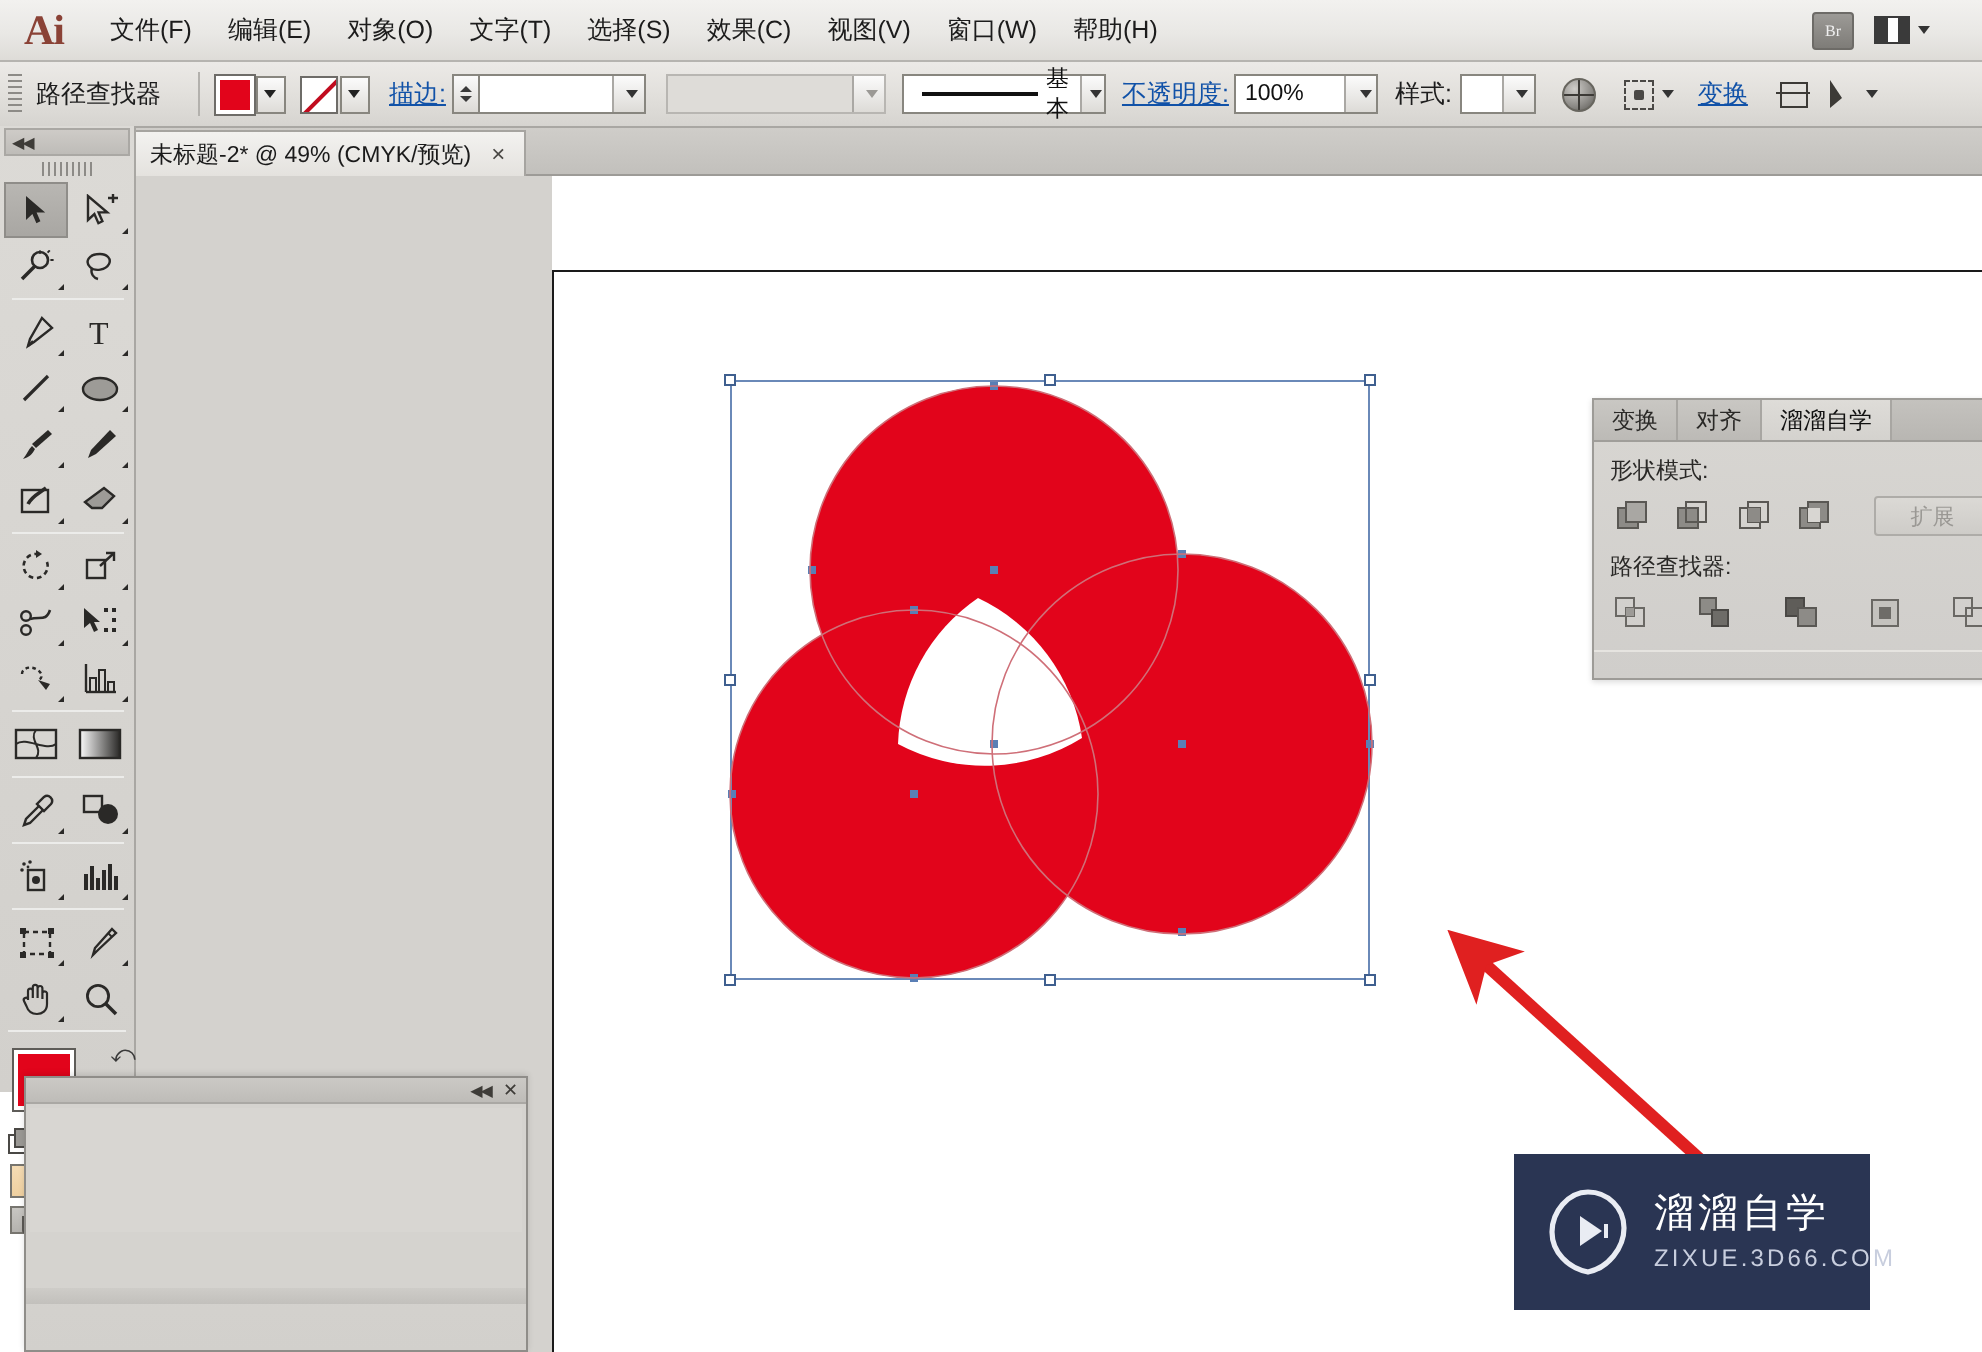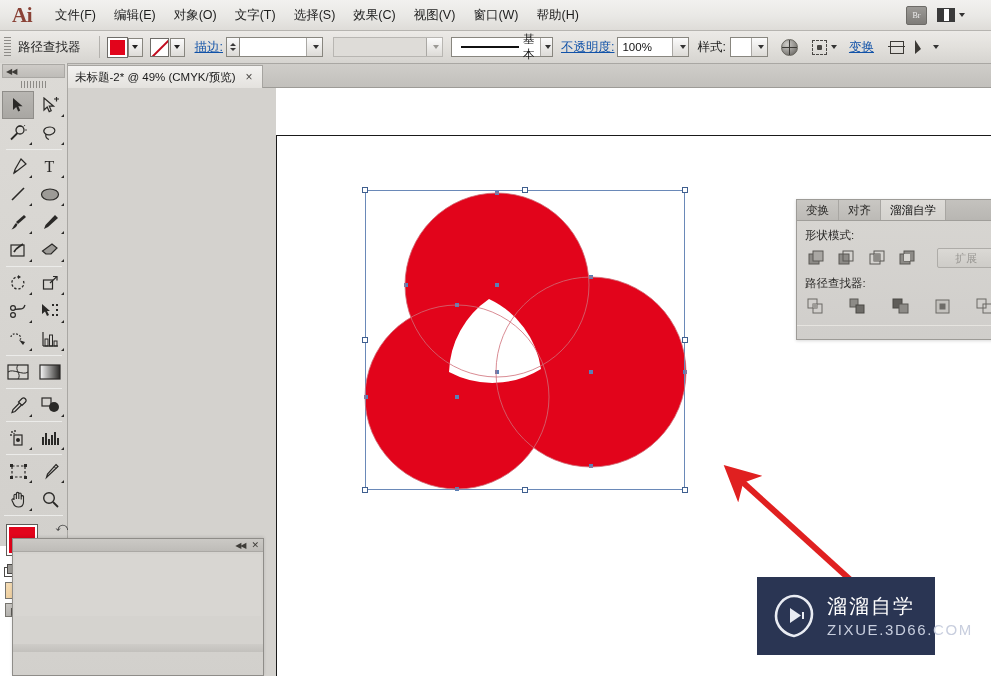--- a/index.html
+++ b/index.html
@@ -306,21 +306,21 @@
   #arrow-overlay { position:absolute; left:0; top:0; width:991px; height:676px; pointer-events:none; }
 
   
   #watermark {
     position:absolute; left:757px; top:577px; width:178px; height:78px;
     background:#2a3553; display:flex; align-items:center; padding-left:14px; gap:10px;
   }
   .wm-logo { width:46px; height:46px; flex:0 0 46px; }
   .wm-text { display:flex; flex-direction:column; }
   .wm-title { color:#ffffff; font-size:20px; font-weight:normal; letter-spacing:2px; line-height:1.15; }
-  .wm-sub { color:#c8cede; font-size:15px; letter-spacing:1.6px; margin-top:3px; }
+  .wm-sub { color:#c8cede; font-size:12px; letter-spacing:1.6px; margin-top:3px; }
 </style>
 </head>
 <body>
 
 <div id="menubar">
   <div class="ai-logo">Ai</div>
   <div class="menu-item">文件(F)</div>
   <div class="menu-item">编辑(E)</div>
   <div class="menu-item">对象(O)</div>
   <div class="menu-item">文字(T)</div>

